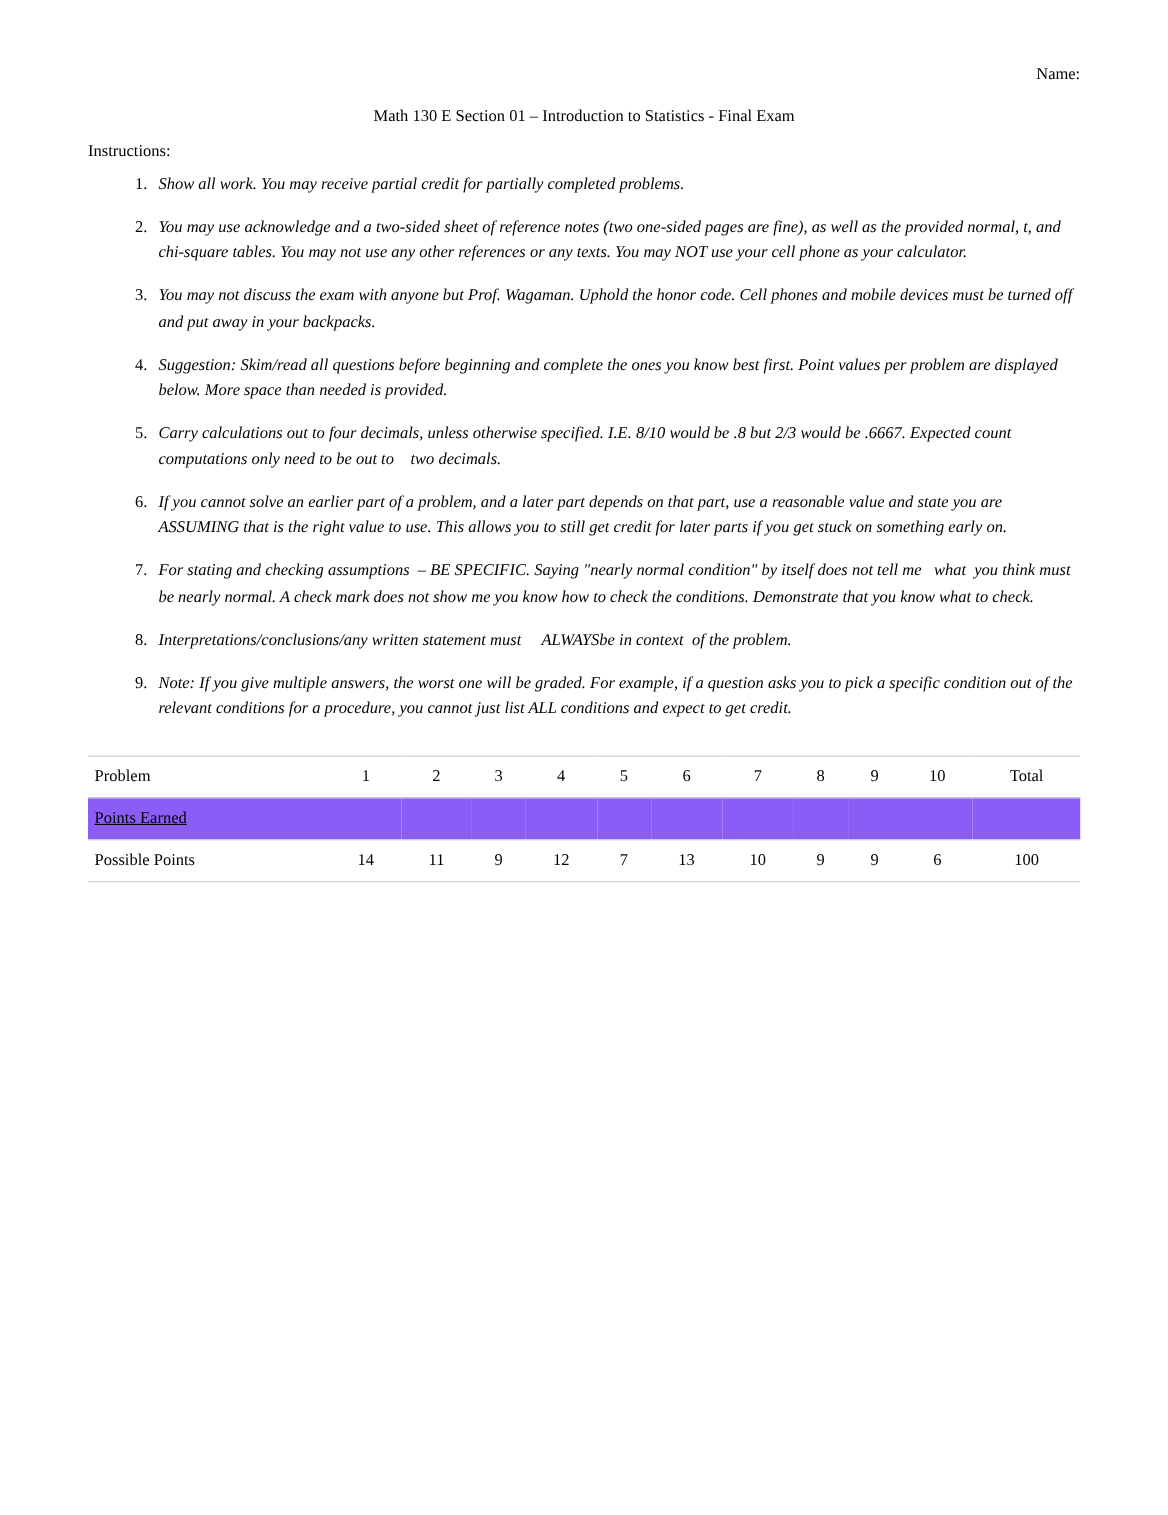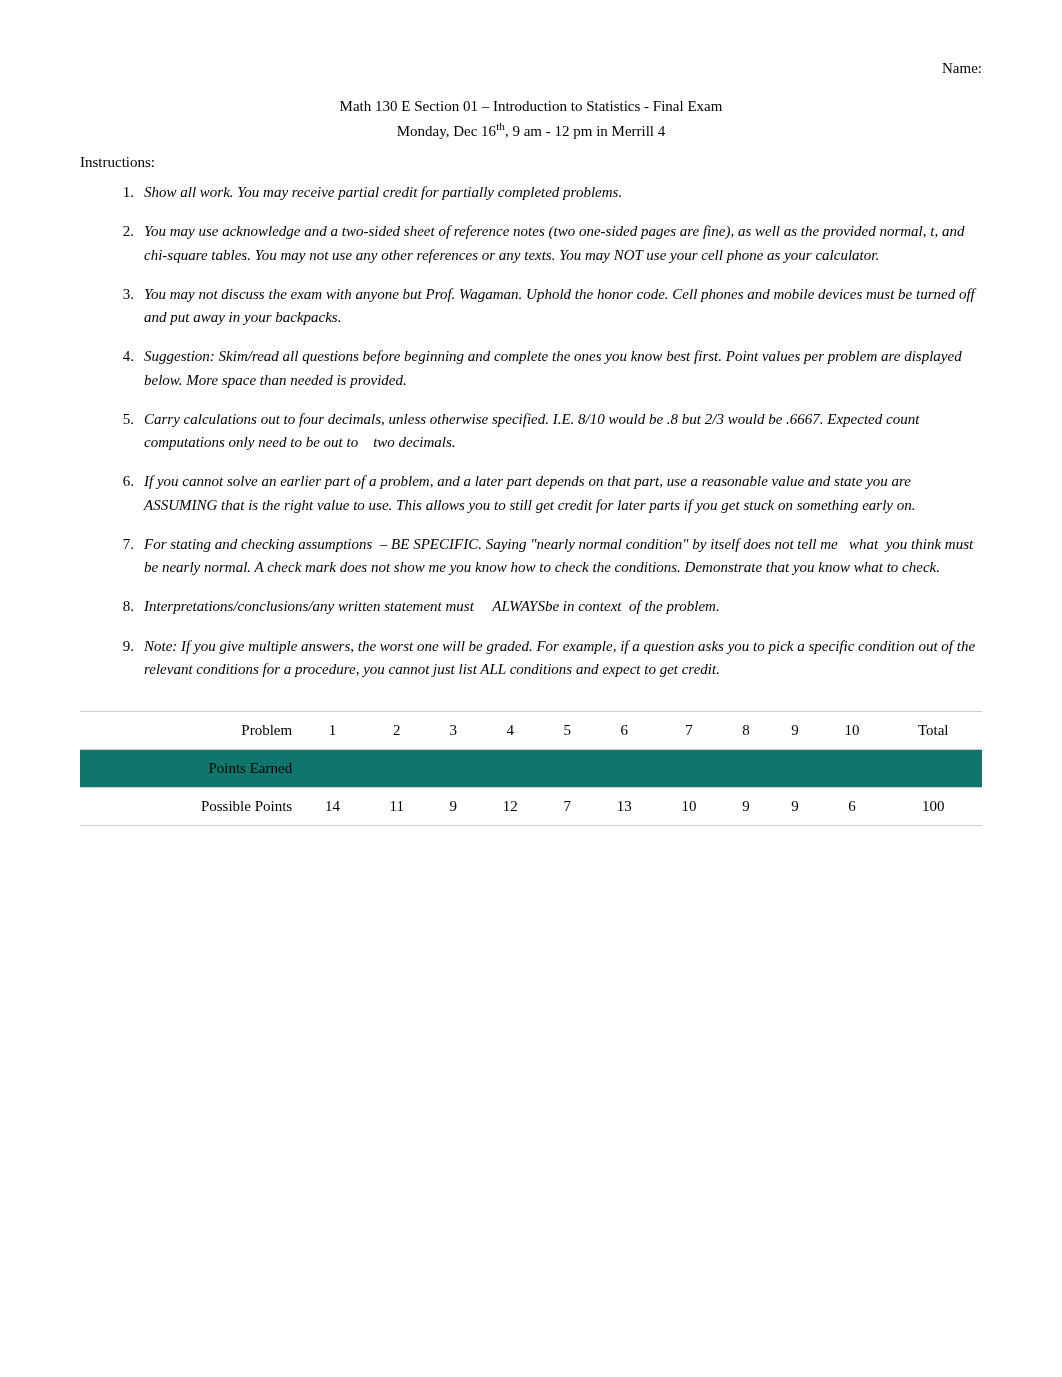--- a/index.html
+++ b/index.html
@@ -70,46 +70,44 @@
       padding: 10px 8px;
       text-align: center;
       border: none;
     }
     .score-table tr:first-child td {
       border-top: 1px solid #ccc;
       border-bottom: 1px solid #ccc;
     }
     .score-table tr:nth-child(2) td {
       border-bottom: 1px solid #ccc;
-      background: #0f766e;
+      background: #8b5cf6;
+      text-decoration: underline;
     }
     .score-table tr:nth-child(3) td {
       border-bottom: 1px solid #ccc;
     }
     .score-table td:first-child {
-      text-align: right;
+      text-align: left;
       padding-left: 6px;
     }
     sup {
       font-size: 0.75em;
       vertical-align: super;
     }
   </style>
 </head>
 <body>
 
 <div class="name-line">
   <span>Name:</span>
 </div>
 
 <div class="title-block">
   <p>Math 130 E Section 01 – Introduction to Statistics - Final Exam</p>
-  <p>
-    <span>Monday, Dec 16</span><sup>th</sup><span>, 9 am - 12 pm in Merrill 4</span>
-  </p>
 </div>
 
 <div class="instructions-label">Instructions:</div>
 
 <ol class="instructions-list">
   <li>
     <span class="num">1.</span>
     <span class="text">Show all work. You may receive partial credit for partially completed problems.</span>
   </li>
   <li>

